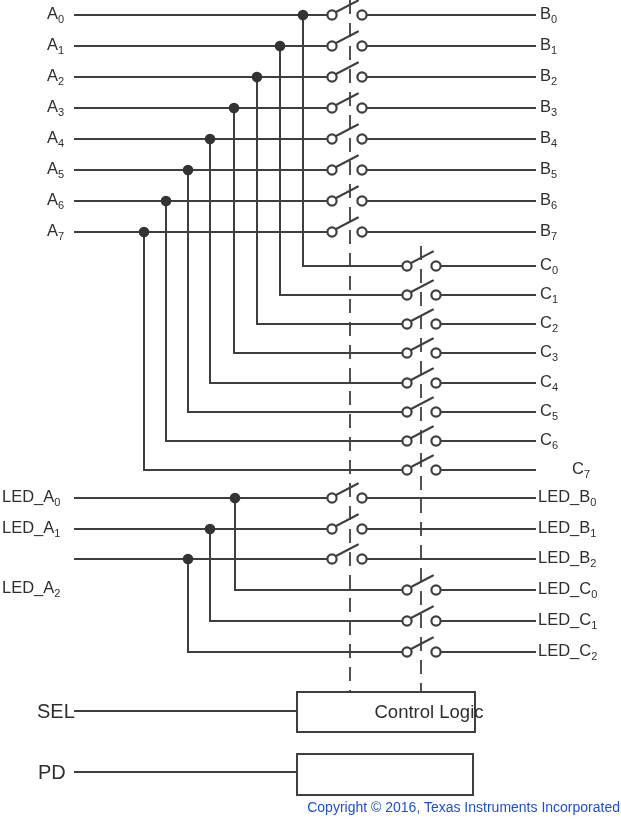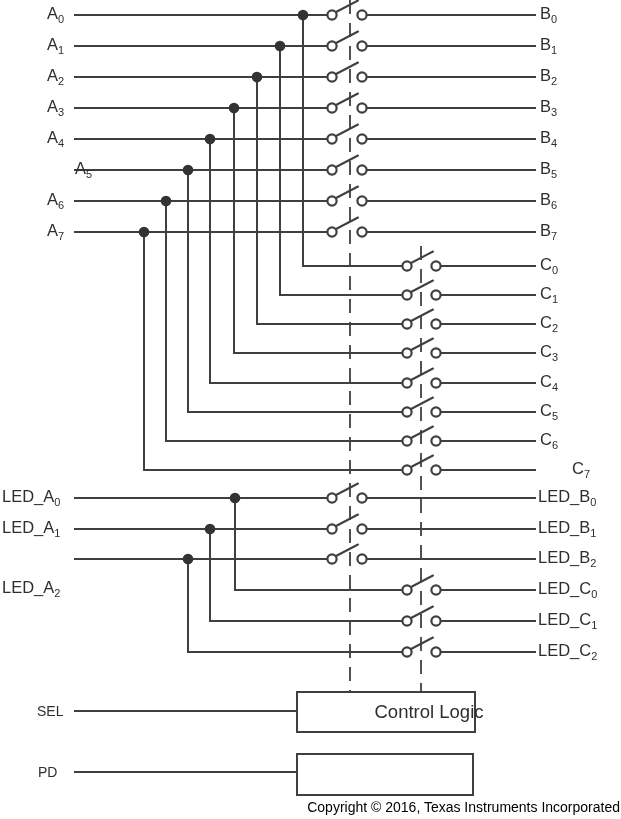--- a/index.html
+++ b/index.html
@@ -8,25 +8,25 @@
   #schematic{position:absolute;left:0;top:0;display:block;}
   #labels{position:absolute;left:0;top:0;width:621px;height:707px;}
   .w{stroke:#3f3f3f;stroke-width:2;fill:none;}
   .dash{stroke:#3f3f3f;stroke-width:1.8;stroke-dasharray:14 9;fill:none;}
   .contact{fill:#ffffff;stroke:#3f3f3f;stroke-width:2.2;}
   .lever{stroke:#3f3f3f;stroke-width:2;stroke-linecap:round;fill:none;}
   .dot{fill:#333333;stroke:none;}
   .box{fill:#ffffff;stroke:#3f3f3f;stroke-width:2;}
   .sig{position:absolute;transform:translateY(-50%);white-space:nowrap;color:#2e2e2e;font-size:16.5px;line-height:1;}
   .sig sub{font-size:11px;vertical-align:-4.5px;}
-  .ctl{font-size:14px;}
+  .ctl{font-size:20px;}
   .boxlabel{position:absolute;display:flex;align-items:center;justify-content:center;color:#2e2e2e;white-space:nowrap;}
   #control-logic-label{left:297px;top:692px;width:178px;height:40px;font-size:18.5px;margin-left:43px;}
   #power-down-label{left:297px;top:754px;width:176px;height:41px;font-size:15px;letter-spacing:0.8px;}
-  #copyright{position:absolute;left:230px;top:800px;width:390px;text-align:right;font-size:14px;color:#000000;line-height:15px;white-space:nowrap;}
+  #copyright{position:absolute;left:230px;top:800px;width:390px;text-align:right;font-size:14px;color:#1d4ed8;line-height:15px;white-space:nowrap;}
 </style>
 </head>
 <body>
 
 <div id="stage">
   <svg id="schematic" width="621" height="819" viewBox="0 0 621 819">
       <line x1="350" y1="0" x2="350" y2="691" class="dash"></line>
       <line x1="421" y1="246" x2="421" y2="691" class="dash"></line>
       <line x1="74" y1="15" x2="327.5" y2="15" class="w"></line>
       <polyline points="303,15 303,266 402.5,266" class="w"></polyline>
@@ -163,21 +163,21 @@
       <span class="sig" style="left: 540px; top: 295px;">C<sub>1</sub></span>
       <span class="sig" style="left: 47px; top: 77px;">A<sub>2</sub></span>
       <span class="sig" style="left: 540px; top: 77px;">B<sub>2</sub></span>
       <span class="sig" style="left: 540px; top: 324px;">C<sub>2</sub></span>
       <span class="sig" style="left: 47px; top: 108px;">A<sub>3</sub></span>
       <span class="sig" style="left: 540px; top: 108px;">B<sub>3</sub></span>
       <span class="sig" style="left: 540px; top: 353px;">C<sub>3</sub></span>
       <span class="sig" style="left: 47px; top: 139px;">A<sub>4</sub></span>
       <span class="sig" style="left: 540px; top: 139px;">B<sub>4</sub></span>
       <span class="sig" style="left: 540px; top: 383px;">C<sub>4</sub></span>
-      <span class="sig" style="left: 47px; top: 170px; margin-left: 28px;">A<sub>5</sub></span>
+      <span class="sig" style="left: 47px; top: 170px;">A<sub>5</sub></span>
       <span class="sig" style="left: 540px; top: 170px;">B<sub>5</sub></span>
       <span class="sig" style="left: 540px; top: 412px;">C<sub>5</sub></span>
       <span class="sig" style="left: 47px; top: 201px;">A<sub>6</sub></span>
       <span class="sig" style="left: 540px; top: 201px;">B<sub>6</sub></span>
       <span class="sig" style="left: 540px; top: 441px;">C<sub>6</sub></span>
       <span class="sig" style="left: 47px; top: 232px;">A<sub>7</sub></span>
       <span class="sig" style="left: 540px; top: 232px;">B<sub>7</sub></span>
       <span class="sig" style="left: 540px; top: 470px; margin-left: 32px;">C<sub>7</sub></span>
       <span class="sig" style="left: 2px; top: 498px;">LED_A<sub>0</sub></span>
       <span class="sig" style="left: 538px; top: 498px;">LED_B<sub>0</sub></span>

